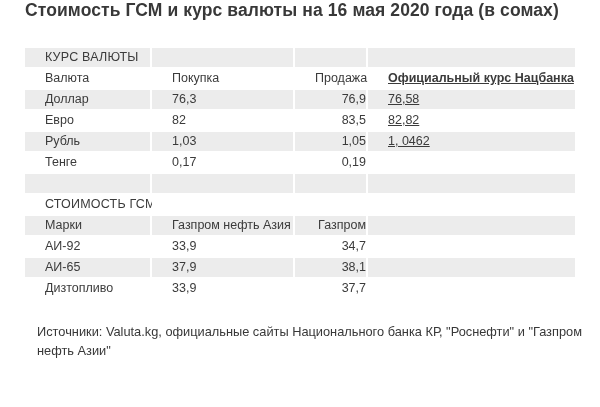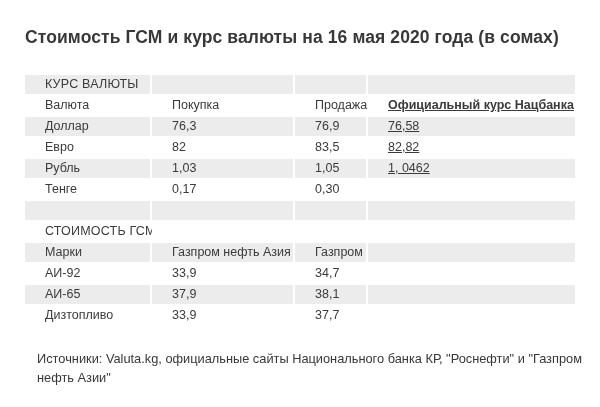--- a/index.html
+++ b/index.html
@@ -13,21 +13,20 @@
     position: relative;
     width: 600px;
     height: 407px;
     background: #ffffff;
     box-sizing: border-box;
     padding: 0 25px;
     overflow: hidden;
   }
   .title {
     margin: 0;
-    padding-top: 27px;
     font-size: 17.5px;
     line-height: 21px;
     font-weight: 700;
     color: #383838;
     letter-spacing: 0.1px;
   }
   .table {
     margin-top: 27px;
     width: 550px;
   }
@@ -43,21 +42,21 @@
     padding-left: 20px;
     font-size: 12.5px;
     color: #3b3b3b;
     background: #ffffff;
     white-space: nowrap;
     overflow: visible;
   }
   .row.gray .cell { background: #ececec; }
   .c1 { width: 125px; }
   .c2 { width: 141px; }
-  .c3 { width: 71px; }
+  .c3 { width: 71px; text-align: right; }
   .c4 { width: 207px; flex: 1 0 auto; text-decoration: underline; }
   .bold { font-weight: 700; }
   .section-label { letter-spacing: 0.2px; }
   .footer {
     margin: 24px 12px 0;
     width: 550px;
     font-size: 12.8px;
     line-height: 19px;
     color: #383838;
   }
@@ -99,21 +98,21 @@
     </div>
     <div class="row gray">
       <div class="cell c1">Рубль</div>
       <div class="cell c2">1,03</div>
       <div class="cell c3">1,05</div>
       <div class="cell c4">1, 0462</div>
     </div>
     <div class="row">
       <div class="cell c1">Тенге</div>
       <div class="cell c2">0,17</div>
-      <div class="cell c3">0,30</div>
+      <div class="cell c3">0,19</div>
     </div>
 
     <div class="row gray">
       <div class="cell c1"></div>
       <div class="cell c2"></div>
       <div class="cell c3"></div>
       <div class="cell c4"></div>
     </div>
 
     <div class="row">

